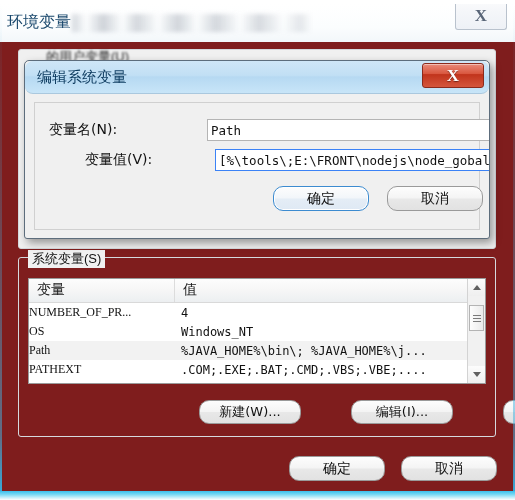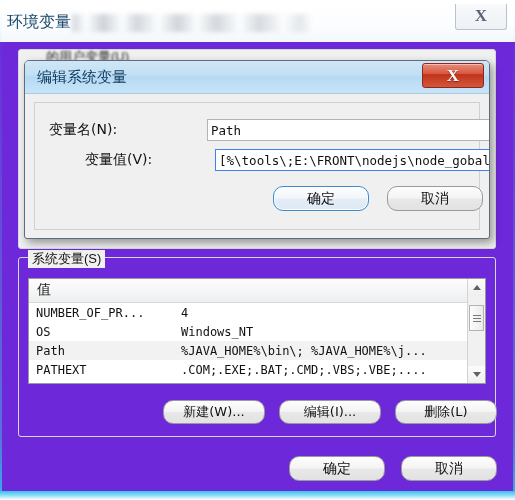--- a/index.html
+++ b/index.html
@@ -72,21 +72,21 @@
     font-family: "Liberation Serif", serif;
     font-weight: bold;
     line-height: 1;
   }
 
   
   .outer-client {
     position: absolute;
     left: 0; top: 38px;
     width: 515px; height: 457px;
-    background: #6d28d9;
+    background: #7f1d1d;
   }
 
   
   .group-user {
     position: absolute;
     left: 18px; top: 7px;
     width: 478px; height: 200px;
     border: 1px solid #d5d9dd;
     border-radius: 3px;
     background: #f0f0f0;
@@ -152,21 +152,21 @@
   .list-row {
     display: flex;
     height: 19px;
     align-items: center;
     font-family: "DejaVu Sans Mono", monospace;
     font-size: 12px;
     color: #111;
     white-space: nowrap;
   }
   .list-row.selected { background: #f2f2f2; }
-  .list-row .cell-name { width: 146px; padding-left: 7px; box-sizing: border-box; overflow: hidden; }
+  .list-row .cell-name { width: 146px; padding-left: 0; box-sizing: border-box; overflow: hidden; font-family: Liberation Serif, serif; }
   .list-row .cell-val  { flex: 1; padding-left: 6px; box-sizing: border-box; overflow: hidden; }
 
   
   .vscroll {
     position: absolute;
     right: 0; top: 0;
     width: 18px; height: 100%;
     background: #f1f1f1;
     border-left: 1px solid #d3d3d3;
     box-sizing: border-box;
@@ -212,21 +212,21 @@
     justify-content: center;
     box-sizing: border-box;
     white-space: nowrap;
   }
   .btn-row-mid {
     position: absolute;
     left: 163px; top: 358px;
     display: flex;
     gap: 14px;
   }
-  .btn-row-mid .btn { width: 102px; height: 24px; }
+  .btn-row-mid .btn { width: 102px; height: 24px; margin-left: 36px; }
 
   .btn-row-bottom {
     position: absolute;
     left: 289px; top: 414px;
     display: flex;
     gap: 16px;
   }
   .btn-row-bottom .btn { width: 96px; height: 25px; font-size: 14px; }
 
   
@@ -257,20 +257,21 @@
     border-radius: 5px 5px 3px 3px;
     box-shadow: 3px 4px 9px rgba(0,0,0,0.38);
     box-sizing: border-box;
     overflow: hidden;
   }
   .modal-titlebar {
     position: relative;
     height: 32px;
     background: linear-gradient(to bottom, #cfe6f7 0%, #c1dff4 45%, #b6d9f2 50%, #c8e5f8 100%);
     border-bottom: 1px solid #aac8de;
+    border-radius: 8px;
   }
   .modal-title {
     position: absolute;
     left: 12px; top: 7px;
     font-size: 15px;
     color: #0c3a5e;
     white-space: nowrap;
   }
   .modal-close {
     position: absolute;
@@ -370,20 +371,21 @@
     <div class="outer-client">
 
       <div class="group-user"></div>
       <div class="group-user-legend">的用户变量(U)</div>
 
       <div class="group-sys"></div>
       <div class="group-sys-legend">系统变量(S)</div>
 
       <div class="listbox">
         <div class="list-header">
+          <div class="col c1">变量</div>
           <div class="col c2">值</div>
         </div>
         <div class="list-body">
           <div class="list-row">
             <div class="cell-name">NUMBER_OF_PR...</div>
             <div class="cell-val">4</div>
           </div>
           <div class="list-row">
             <div class="cell-name">OS</div>
             <div class="cell-val">Windows_NT</div>

